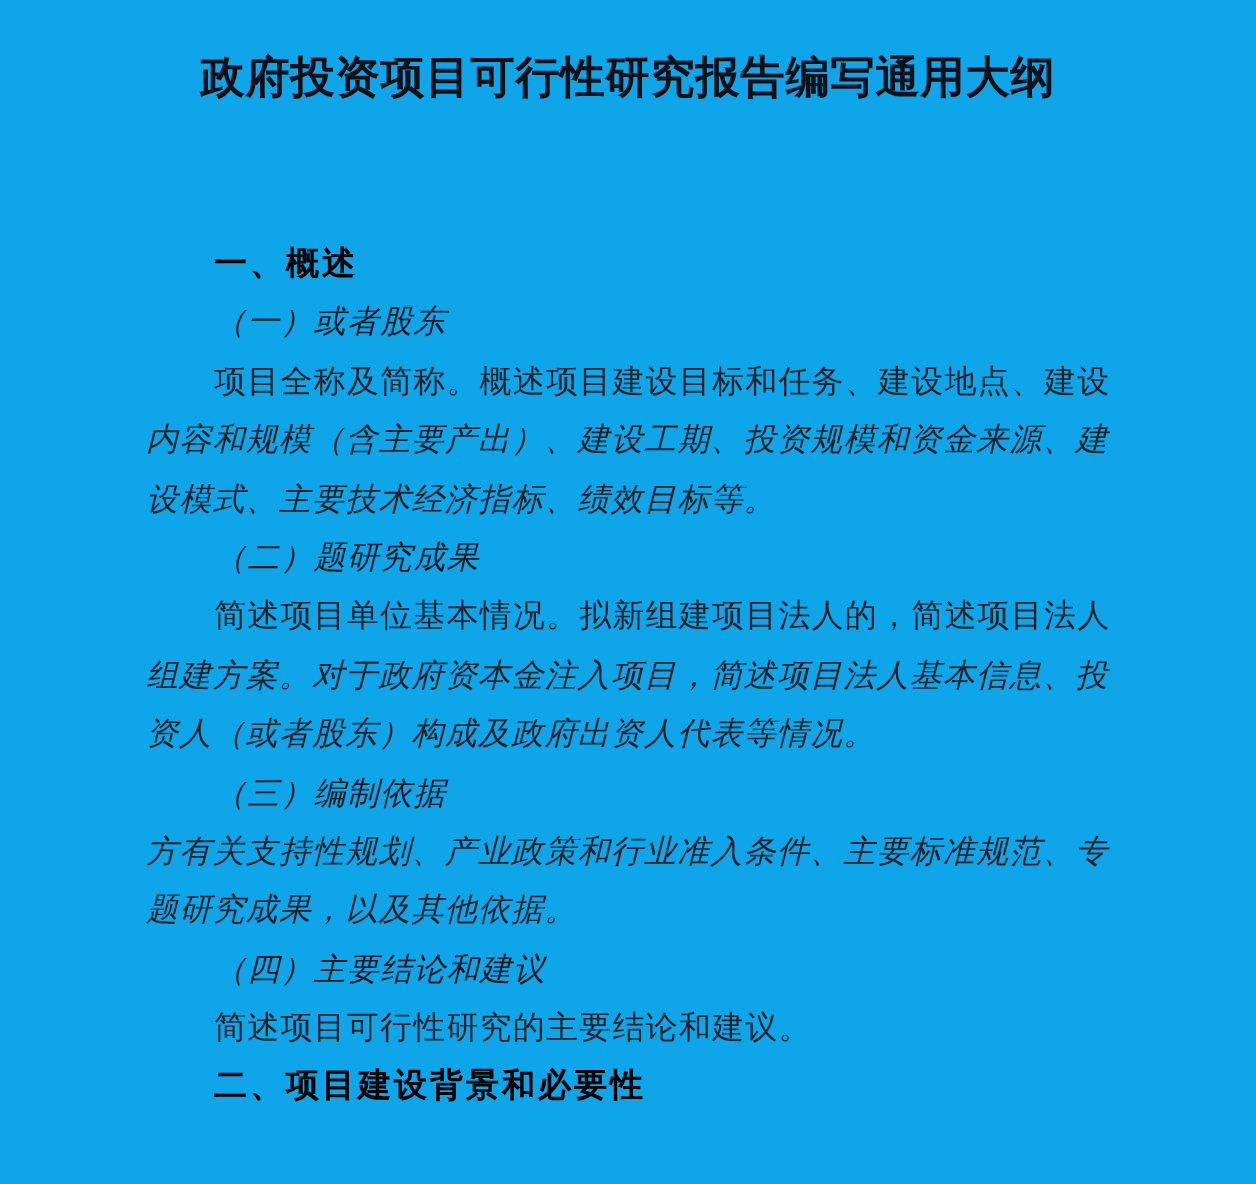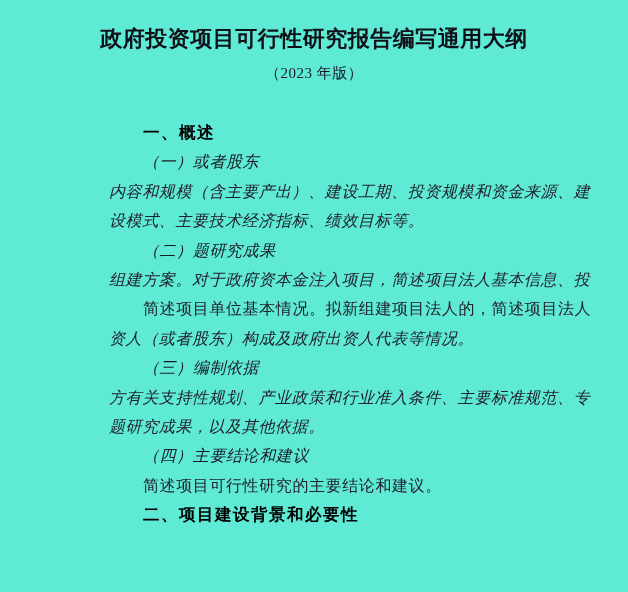--- a/index.html
+++ b/index.html
@@ -4,21 +4,21 @@
 <style>
   html, body {
     margin: 0;
     padding: 0;
     background: #ffffff;
   }
   .page {
     position: relative;
     width: 628px;
     height: 592px;
-    background: #5eead4;
+    background: #0ea5e9;
     overflow: hidden;
     font-family: "Liberation Serif", serif;
   }
   .doc-title {
     position: absolute;
     top: 24px;
     left: 0;
     right: 0;
     text-align: center;
     font-size: 22px;
@@ -36,21 +36,20 @@
     font-size: 15px;
     color: #1c1c26;
     letter-spacing: 0.5px;
     white-space: nowrap;
   }
   .doc-body {
     position: absolute;
     top: 118px;
     left: 73px;
     right: 0;
-    margin-left: 36px;
   }
   .ln {
     line-height: 29.4px;
     height: 29.4px;
     font-size: 16px;
     color: #22222c;
     letter-spacing: 0.6px;
     white-space: nowrap;
   }
   .ln.h1 {
@@ -74,30 +73,30 @@
     font-style: italic;
   }
 </style>
 </head>
 <body>
 
 <div class="page">
 
   <div class="doc-title">政府投资项目可行性研究报告编写通用大纲</div>
 
-  <div class="doc-subtitle">（2023 年版）</div>
 
   <div class="doc-body">
     <div class="ln h1">一、概述</div>
     <div class="ln h2">（一）或者股东</div>
+    <div class="ln first">项目全称及简称。概述项目建设目标和任务、建设地点、建设</div>
     <div class="ln cont">内容和规模（含主要产出）、建设工期、投资规模和资金来源、建</div>
     <div class="ln cont">设模式、主要技术经济指标、绩效目标等。</div>
     <div class="ln h2">（二）题研究成果</div>
+    <div class="ln first">简述项目单位基本情况。拟新组建项目法人的，简述项目法人</div>
     <div class="ln cont">组建方案。对于政府资本金注入项目，简述项目法人基本信息、投</div>
-    <div class="ln first">简述项目单位基本情况。拟新组建项目法人的，简述项目法人</div>
     <div class="ln cont">资人（或者股东）构成及政府出资人代表等情况。</div>
     <div class="ln h2">（三）编制依据</div>
     <div class="ln cont">方有关支持性规划、产业政策和行业准入条件、主要标准规范、专</div>
     <div class="ln cont">题研究成果，以及其他依据。</div>
     <div class="ln h2">（四）主要结论和建议</div>
     <div class="ln first">简述项目可行性研究的主要结论和建议。</div>
     <div class="ln h1">二、项目建设背景和必要性</div>
   </div>
 
 </div>

